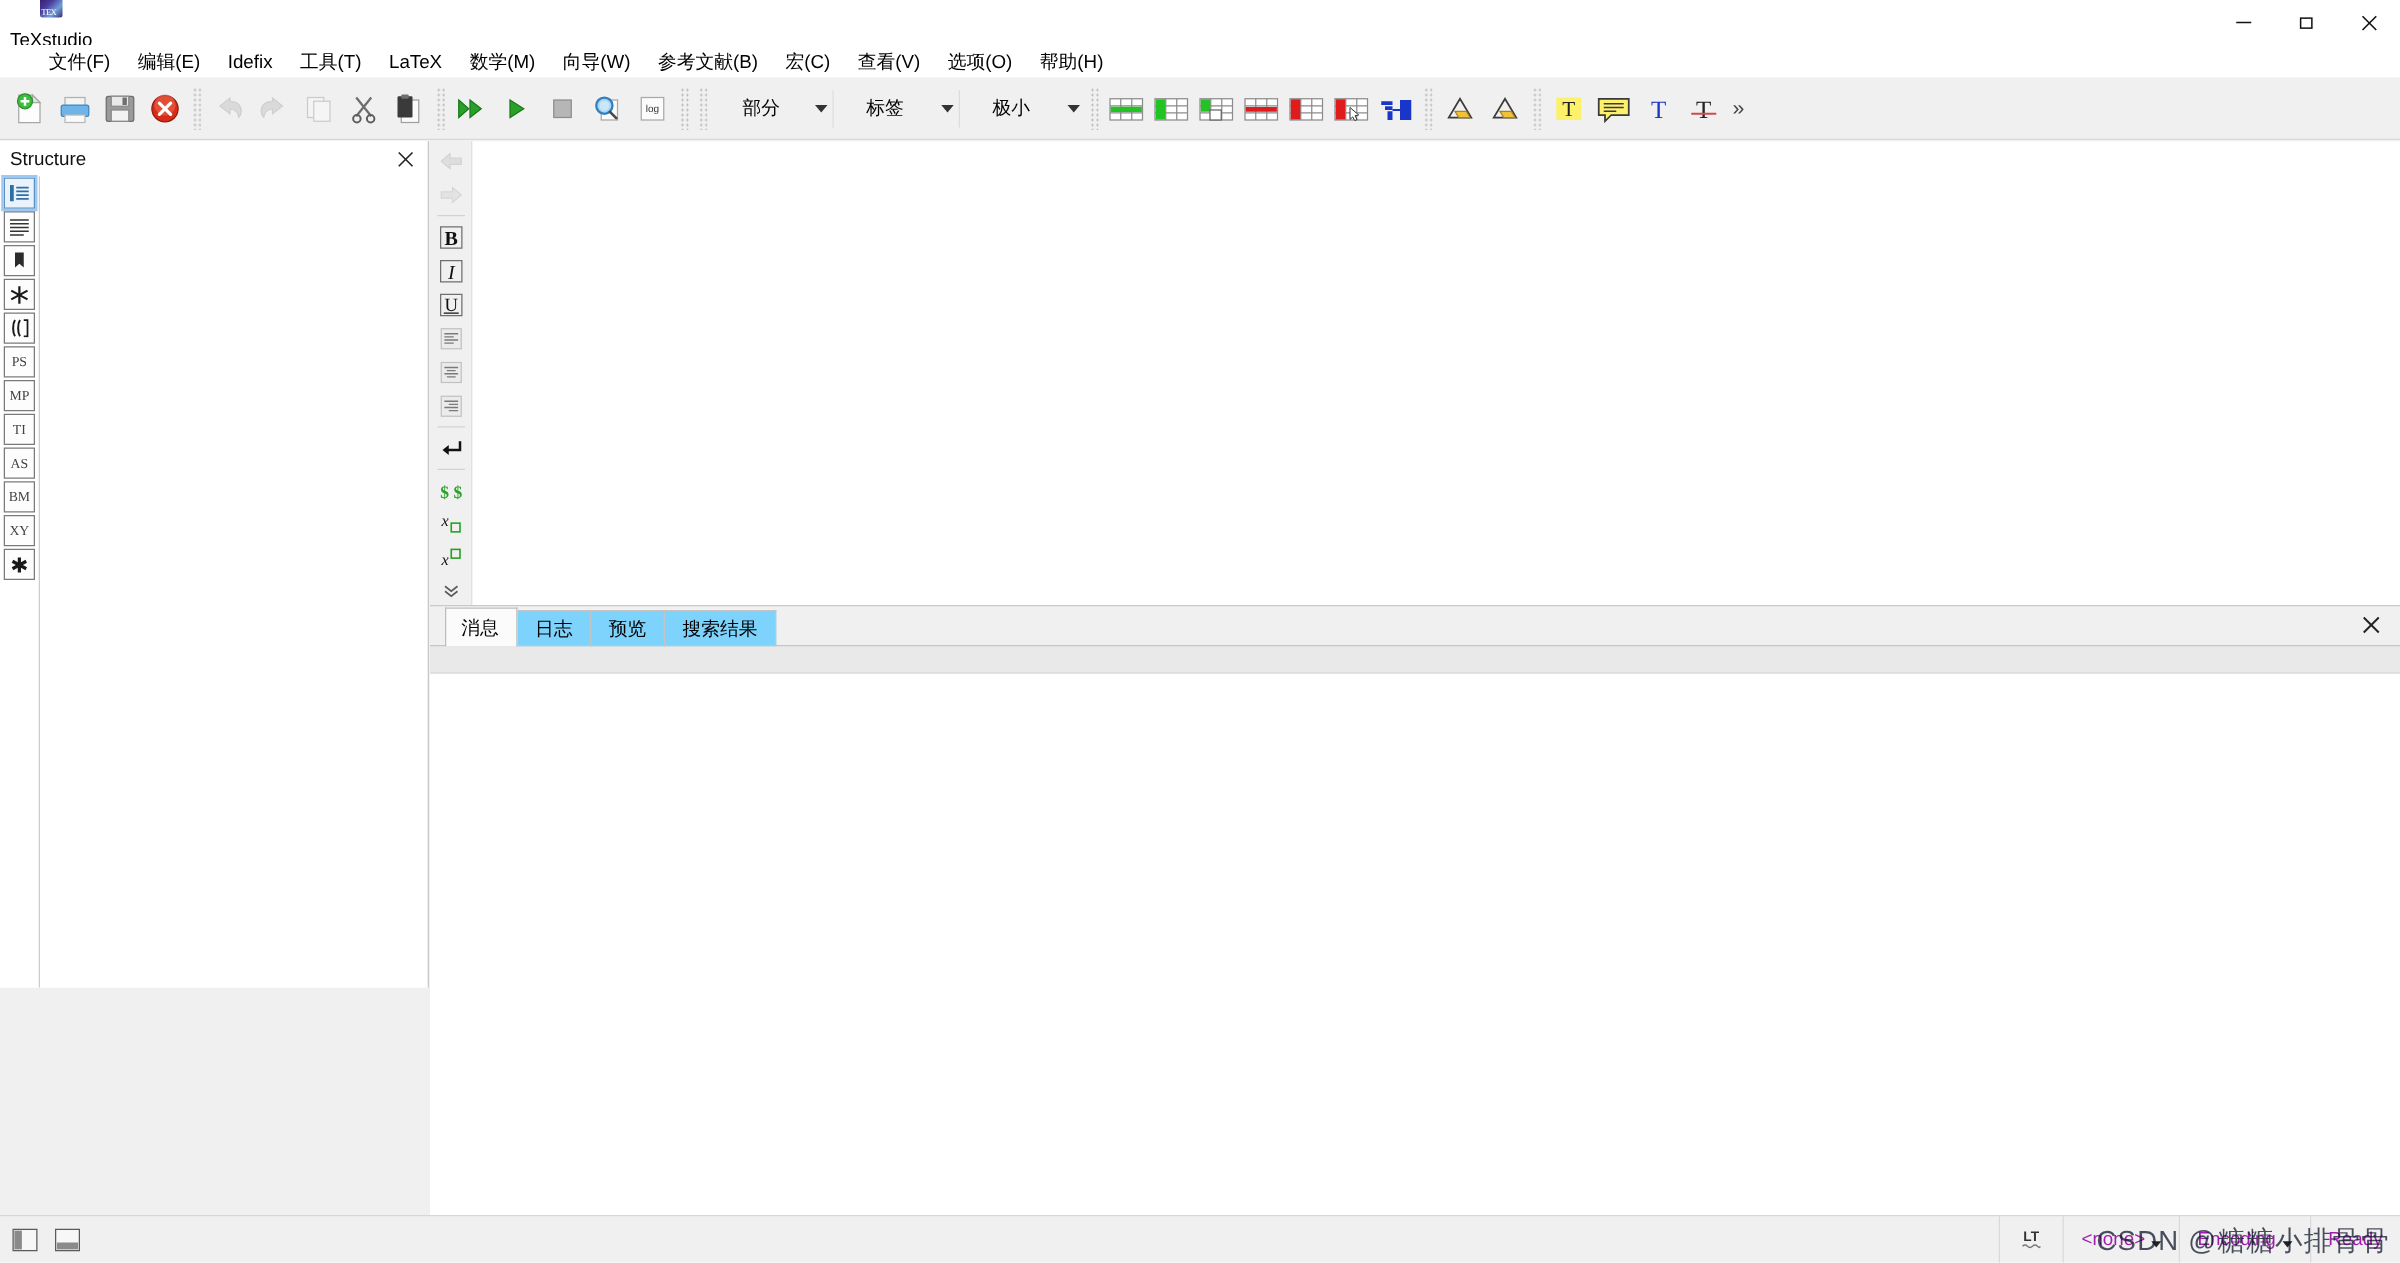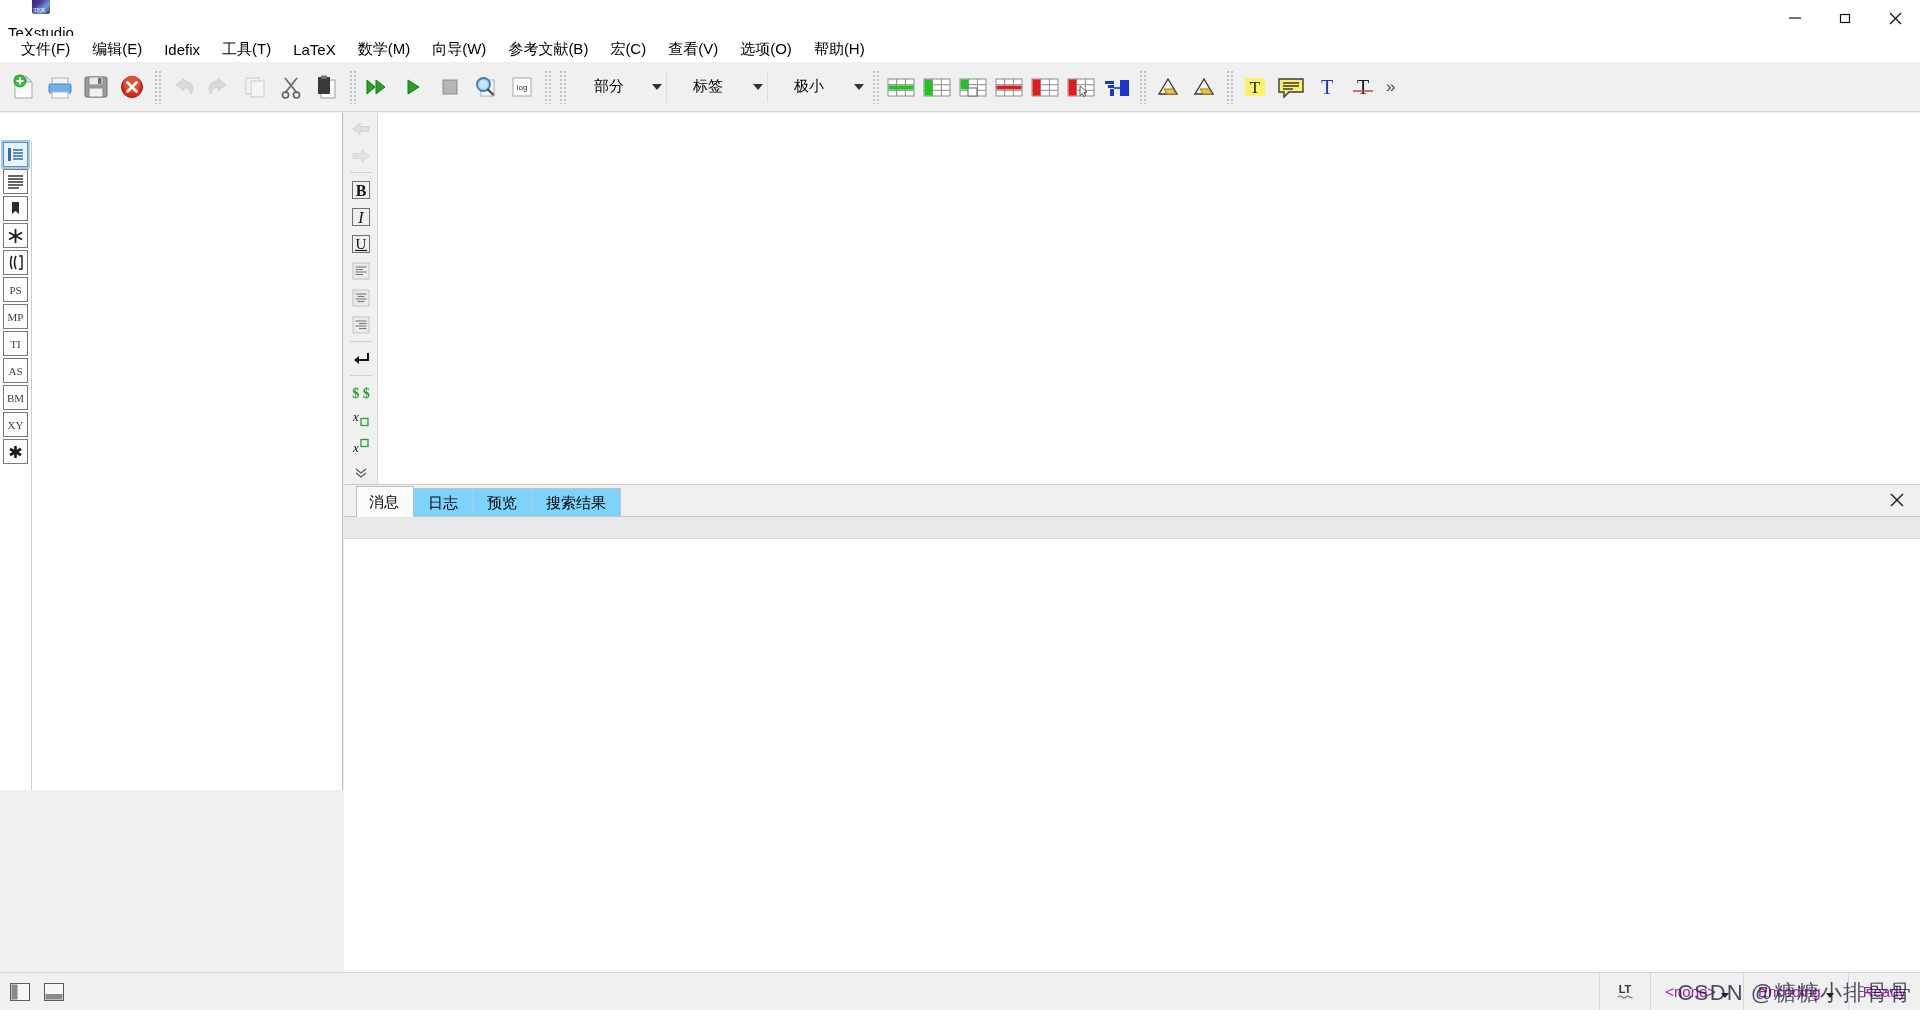--- a/index.html
+++ b/index.html
@@ -31,21 +31,21 @@
   .win-buttons { margin-left:auto; display:flex; height:36px; }
   .win-btn {
     width:50px; height:36px; display:flex; align-items:center; justify-content:center;
     font-size:13px; color:#111;
   }
   .win-btn svg { display:block; }
 
   
   .menubar {
     position:absolute; left:0; top:36px; width:1920px; height:26px;
-    background:#ffffff; display:flex; align-items:center; padding-left:10px; gap:0px;
+    background:#ffffff; display:flex; align-items:center; padding-left:28px; gap:0px;
   }
   .menu-item {
     font-size:15px; color:#000; padding:2px 11px; white-space:nowrap;
     font-family:"Liberation Sans","DejaVu Sans",sans-serif;
   }
 
   
   .toolbar {
     position:absolute; left:0; top:62px; width:1920px; height:50px;
     background:#f0f0f0; border-bottom:1px solid #d8d8d8;
@@ -424,20 +424,29 @@
         <svg width="30" height="30" viewBox="0 0 30 30">
           <text x="15" y="22" font-size="20" text-anchor="middle" fill="#222" font-family="Liberation Serif, serif">T</text>
           <line x1="5" y1="19" x2="25" y2="19" stroke="#d04a4a" stroke-width="1.6"></line>
         </svg>
       </div>
       <div class="chev-more">»</div>
     </div>
   </div>
 
   <div class="dock">
+    <div class="dock-title">
+      <span>Structure</span>
+      <span class="dock-close">
+        <svg width="15" height="15" viewBox="0 0 15 15">
+          <line x1="2" y1="2" x2="13" y2="13" stroke="#222" stroke-width="1.3"></line>
+          <line x1="13" y1="2" x2="2" y2="13" stroke="#222" stroke-width="1.3"></line>
+        </svg>
+      </span>
+    </div>
 
     <div class="dock-rail">
       <div class="rail-btn sel">
         <svg width="17" height="15" viewBox="0 0 17 15">
           <rect x="1" y="1" width="3" height="13" fill="#2e6fa8"></rect>
           <path d="M6 3h10M6 6h10M6 9h10M6 12h10" stroke="#2e6fa8" stroke-width="1.4"></path>
         </svg>
       </div>
       <div class="rail-btn">
         <svg width="17" height="15" viewBox="0 0 17 15">

